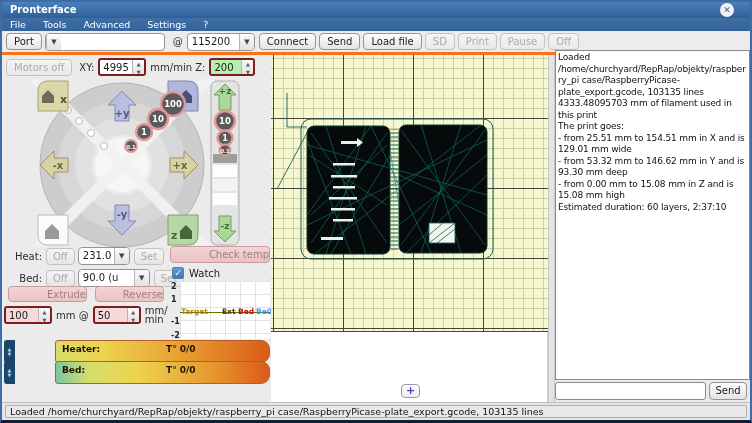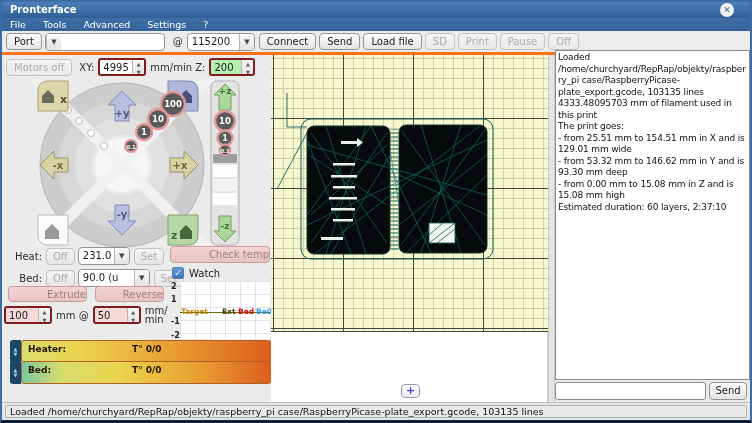--- a/index.html
+++ b/index.html
@@ -47,21 +47,21 @@
   .minibtn{background:linear-gradient(#f4f4f4,#e6e6e6);border:1px solid #c3c3c3;border-radius:4px;
     color:#ababab;padding:2px 6px;font-size:10px;margin-right:3px;}
   
   .tgraph{position:absolute;left:178px;top:226px;width:90px;height:58px;background:#fff;
     background-image:linear-gradient(to right,#e3e3e3 1px,transparent 1px),linear-gradient(to bottom,#e3e3e3 1px,transparent 1px);
     background-size:15px 13px;}
   .tgraph .zero{position:absolute;left:0;right:0;top:31px;height:1px;background:#6b6b00;}
   .tgraph .ytick{position:absolute;left:-9px;font-size:8px;font-weight:bold;color:#222;}
   .tgraph .glabel{position:absolute;top:26px;font-size:7.5px;font-weight:bold;}
   
-  .gauge{position:absolute;left:8px;width:266px;height:23px;display:flex;}
+  .gauge{position:absolute;left:2px;width:266px;height:23px;display:flex;gap:40px;}
   .gspin{width:11px;background:#1c4668;border-radius:3px 0 0 3px;display:flex;flex-direction:column;align-items:center;justify-content:center;}
   .gspin span{font-size:5px;line-height:5px;color:#8fd8ee;}
   .gbar{flex:1;border-radius:3px 9px 9px 3px;border:1px solid #b06028;position:relative;}
   .gbar.heater{background:linear-gradient(90deg,#d9dd6d 0%,#ecd44e 22%,#e89a30 62%,#dc5a1a 100%);}
   .gbar.bed{background:linear-gradient(90deg,#7cc8a0 0%,#d9dd6d 16%,#ecd44e 38%,#e89a30 72%,#dc5a1a 100%);}
   .gbar .glab{position:absolute;left:6px;top:3px;font-size:9px;font-weight:bold;color:#201400;}
   .gbar .gval{position:absolute;left:110px;top:3px;font-size:9px;font-weight:bold;color:#201400;}
   
   .canvas{position:absolute;left:269px;top:53px;width:277px;height:347px;background:#fff;border-right:1px solid #cfcfcf;}
   .plate{position:absolute;left:0;top:0;width:277px;height:277px;

